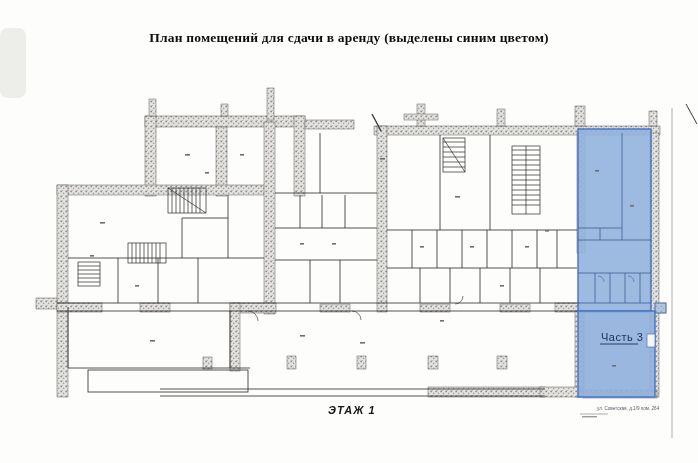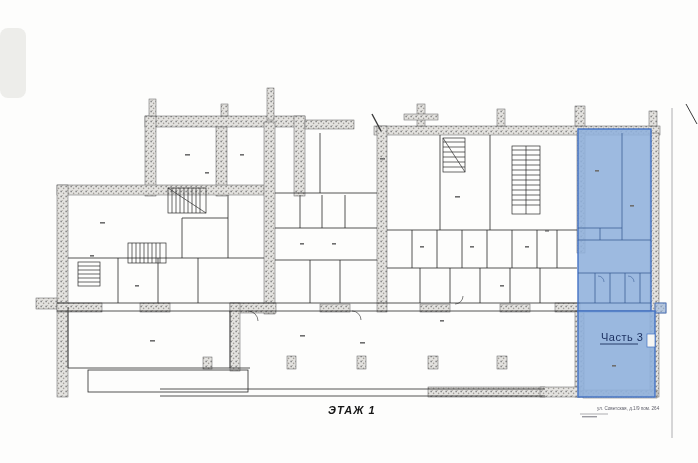--- a/index.html
+++ b/index.html
@@ -37,20 +37,21 @@
     font-family:"Liberation Sans", sans-serif;
     font-size:4.6px;
     fill:#5b5b66;
   }
 </style>
 </head>
 <body>
 
 <div class="page">
 
+  <div class="title">План помещений для сдачи в аренду (выделены синим цветом)</div>
 
   <svg width="698" height="463" viewBox="0 0 698 463">
 
     <defs>
       <pattern id="wall" width="5" height="5" patternUnits="userSpaceOnUse">
         <rect width="5" height="5" fill="#e4e3e0"></rect>
         <circle cx="1.2" cy="1.4" r="0.9" fill="#8a8a8a"></circle>
         <circle cx="3.6" cy="3.4" r="0.8" fill="#a39f9a"></circle>
         <circle cx="2.6" cy="0.4" r="0.5" fill="#b7b3ae"></circle>
       </pattern>

